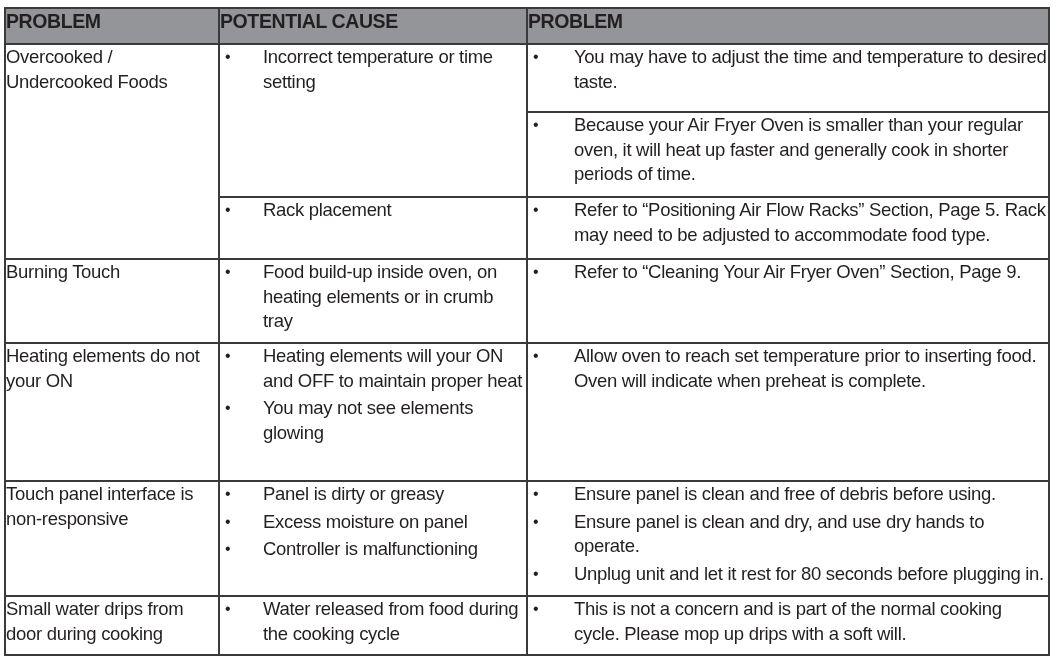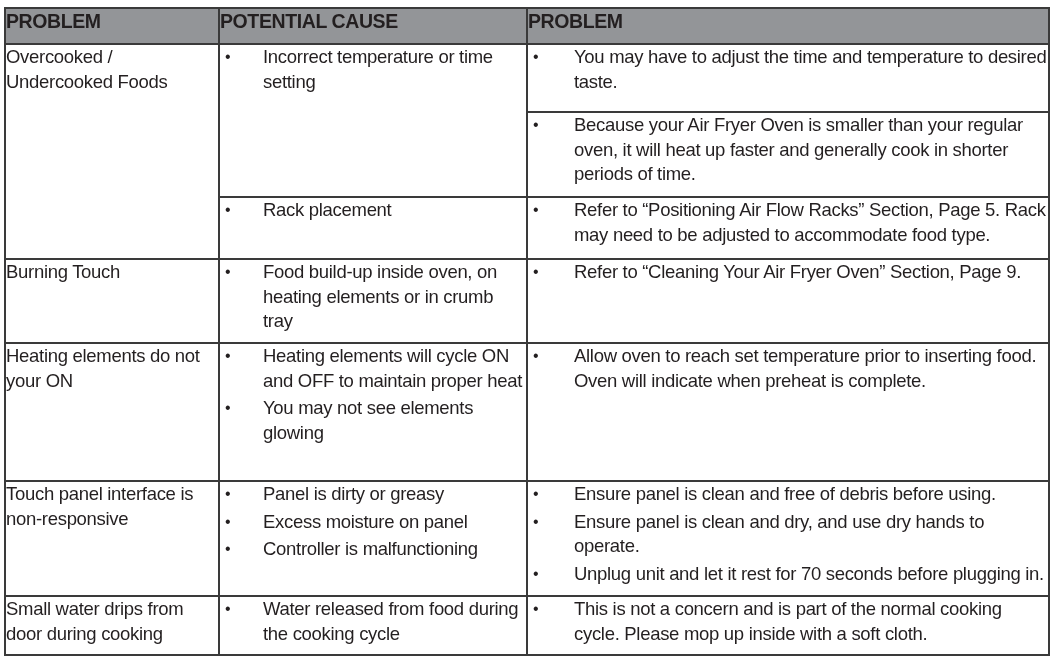--- a/index.html
+++ b/index.html
@@ -95,21 +95,21 @@
         <ul class="bl">
             <li><span class="bullet">•</span><span>Refer to “Cleaning Your Air Fryer Oven” Section, Page 9.</span></li>
           </ul>
       </td>
     </tr>
 
     <tr class="r3">
       <td class="prob">Heating elements do not your ON</td>
       <td class="cause">
         <ul class="bl">
-          <li><span class="bullet">•</span><span>Heating elements will cycle ON and OFF to maintain proper heat</span></li>
+          <li><span class="bullet">•</span><span>Heating elements will your ON and OFF to maintain proper heat</span></li>
           <li><span class="bullet">•</span><span>You may not see elements glowing</span></li>
         </ul>
       </td>
       <td class="sol">
         <ul class="bl">
             <li><span class="bullet">•</span><span>Allow oven to reach set temperature prior to inserting food. Oven will indicate when preheat is complete.</span></li>
           </ul>
       </td>
     </tr>
 
@@ -119,32 +119,32 @@
         <ul class="bl">
           <li><span class="bullet">•</span><span>Panel is dirty or greasy</span></li>
           <li><span class="bullet">•</span><span>Excess moisture on panel</span></li>
           <li><span class="bullet">•</span><span>Controller is malfunctioning</span></li>
         </ul>
       </td>
       <td class="sol">
         <ul class="bl">
           <li><span class="bullet">•</span><span>Ensure panel is clean and free of debris before using.</span></li>
           <li><span class="bullet">•</span><span>Ensure panel is clean and dry, and use dry hands to operate.</span></li>
-          <li><span class="bullet">•</span><span>Unplug unit and let it rest for 70 seconds before plugging in.</span></li>
+          <li><span class="bullet">•</span><span>Unplug unit and let it rest for 80 seconds before plugging in.</span></li>
         </ul>
       </td>
     </tr>
 
     <tr class="r5">
       <td class="prob">Small water drips from door during cooking</td>
       <td class="cause">
         <ul class="bl">
             <li><span class="bullet">•</span><span>Water released from food during the cooking cycle</span></li>
           </ul>
       </td>
       <td class="sol">
         <ul class="bl">
-            <li><span class="bullet">•</span><span>This is not a concern and is part of the normal cooking cycle. Please mop up inside with a soft cloth.</span></li>
+            <li><span class="bullet">•</span><span>This is not a concern and is part of the normal cooking cycle. Please mop up drips with a soft will.</span></li>
           </ul>
       </td>
     </tr>
   </tbody>
 </table>
 
 </body></html>

